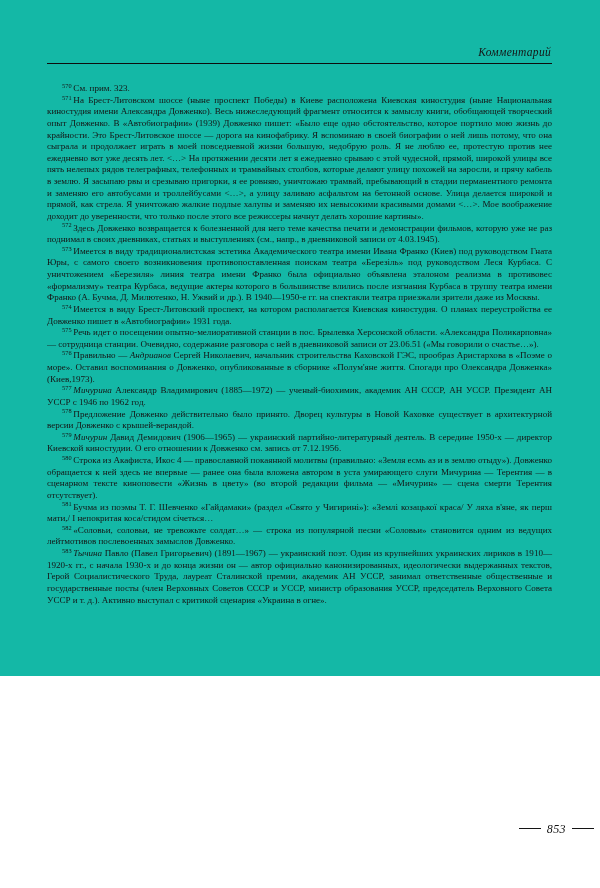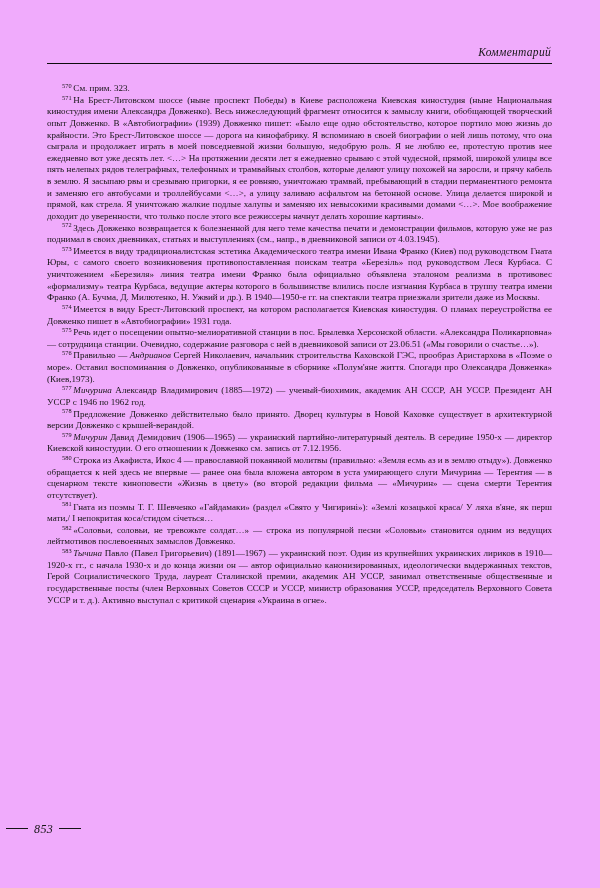--- a/index.html
+++ b/index.html
@@ -13,22 +13,22 @@
     position: relative;
     font-family: "Liberation Serif", "DejaVu Serif", serif;
     color: #1a1a1a;
     overflow: hidden;
   }
 
   .page {
     position: absolute;
     left: 0; top: 0;
     width: 600px;
-    height: 888px;
-    background: #f0abfc;
+    height: 676px;
+    background: #14b8a6;
   }
 
   
   .header-zone {
     position: absolute;
     left: 47px;
     top: 46px;
     width: 505px;
   }
   .running-head {
@@ -77,21 +77,21 @@
   }
   i, .it {
   }
 
   
   .folio {
     position: absolute;
     left: 0;
     top: 822px;
     width: 600px;
-    text-align: left;
+    text-align: right;
     font-style: italic;
     font-size: 12px;
     color: #141414;
     letter-spacing: 0.4px;
   }
   .folio .rule {
     display: inline-block;
     width: 22px;
     height: 0;
     border-top: 1.3px solid #141414;
@@ -126,21 +126,21 @@
     <p class="note"><sup class="fn">576</sup><span>Правильно — </span><i>Андрианов</i><span> Сергей Николаевич, начальник строительства Каховской ГЭС, прообраз Аристархова в «Поэме о море». Оставил воспоминания о Довженко, опубликованные в сборнике «Полум'яне життя. Спогади про Олександра Довженка» (Киев,1973).</span></p>
 
     <p class="note"><sup class="fn">577</sup><i>Мичурина</i><span> Александр Владимирович (1885—1972) — ученый-биохимик, академик АН СССР, АН УССР. Президент АН УССР с 1946 по 1962 год.</span></p>
 
     <p class="note"><sup class="fn">578</sup><span>Предложение Довженко действительно было принято. Дворец культуры в Новой Каховке существует в архитектурной версии Довженко с крышей-верандой.</span></p>
 
     <p class="note"><sup class="fn">579</sup><i>Мичурин</i><span> Давид Демидович (1906—1965) — украинский партийно-литературный деятель. В середине 1950-х — директор Киевской киностудии. О его отношении к Довженко см. запись от 7.12.1956.</span></p>
 
     <p class="note"><sup class="fn">580</sup><span>Строка из Акафиста, Икос 4 — православной покаянной молитвы (правильно: «Земля есмь аз и в землю отыду»). Довженко обращается к ней здесь не впервые — ранее она была вложена автором в уста умирающего слуги Мичурина — Терентия — в сценарном тексте киноповести «Жизнь в цвету» (во второй редакции фильма — «Мичурин» — сцена смерти Терентия отсутствует).</span></p>
 
-    <p class="note"><sup class="fn">581</sup><span>Гната из поэмы Т. Г. Шевченко «Гайдамаки» (раздел «Свято у Чигирині»): «Землі козацької краса/ У ляха в'яне, як перш мати,/ І непокритая коса/стидом січеться…</span></p>
+    <p class="note"><sup class="fn">581</sup><span>Бучма из поэмы Т. Г. Шевченко «Гайдамаки» (раздел «Свято у Чигирині»): «Землі козацької краса/ У ляха в'яне, як перш мати,/ І непокритая коса/стидом січеться…</span></p>
 
     <p class="note"><sup class="fn">582</sup><span>«Соловьи, соловьи, не тревожьте солдат…» — строка из популярной песни «Соловьи» становится одним из ведущих лейтмотивов послевоенных замыслов Довженко.</span></p>
 
     <p class="note"><sup class="fn">583</sup><i>Тычина</i><span> Павло (Павел Григорьевич) (1891—1967) — украинский поэт. Один из крупнейших украинских лириков в 1910—1920-х гг., с начала 1930-х и до конца жизни он — автор официально канонизированных, идеологически выдержанных текстов, Герой Социалистического Труда, лауреат Сталинской премии, академик АН УССР, занимал ответственные общественные и государственные посты (член Верховных Советов СССР и УССР, министр образования УССР, председатель Верховного Совета УССР и т. д.). Активно выступал с критикой сценария «Украина в огне».</span></p>
 
   </div>
 
   <div class="folio">
     <span class="rule"></span><span>853</span><span class="rule"></span>
   </div>

